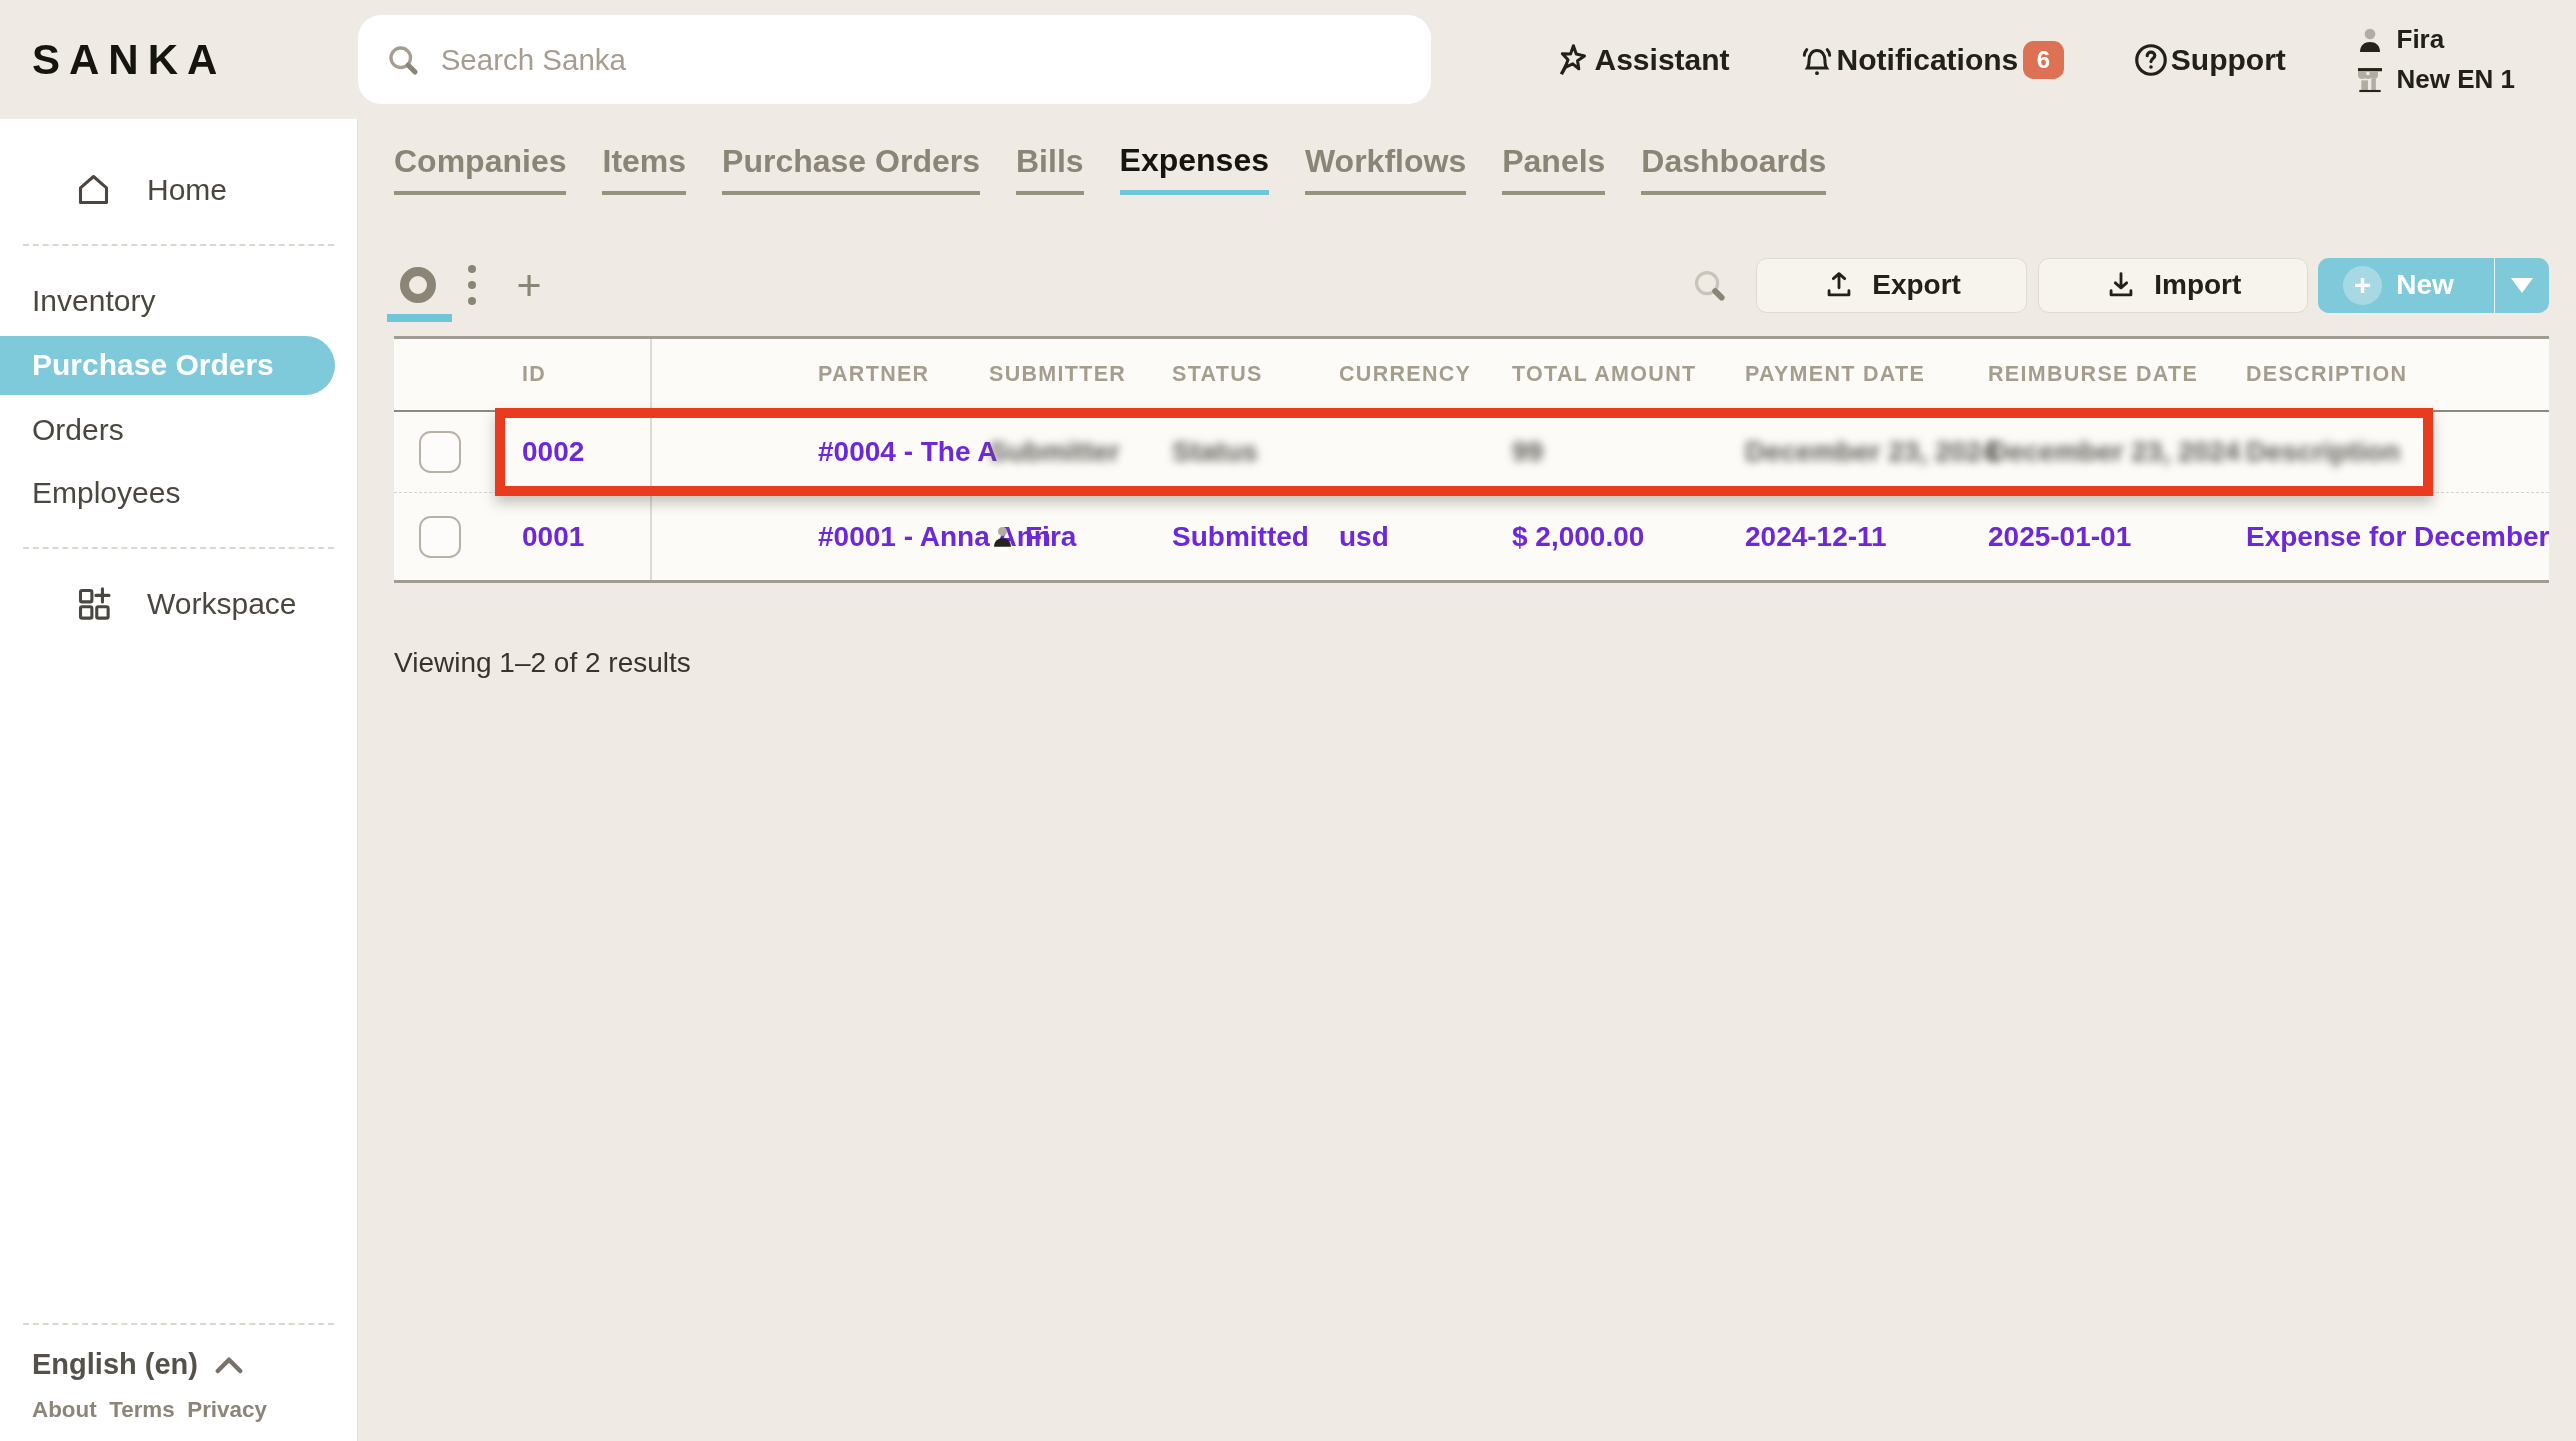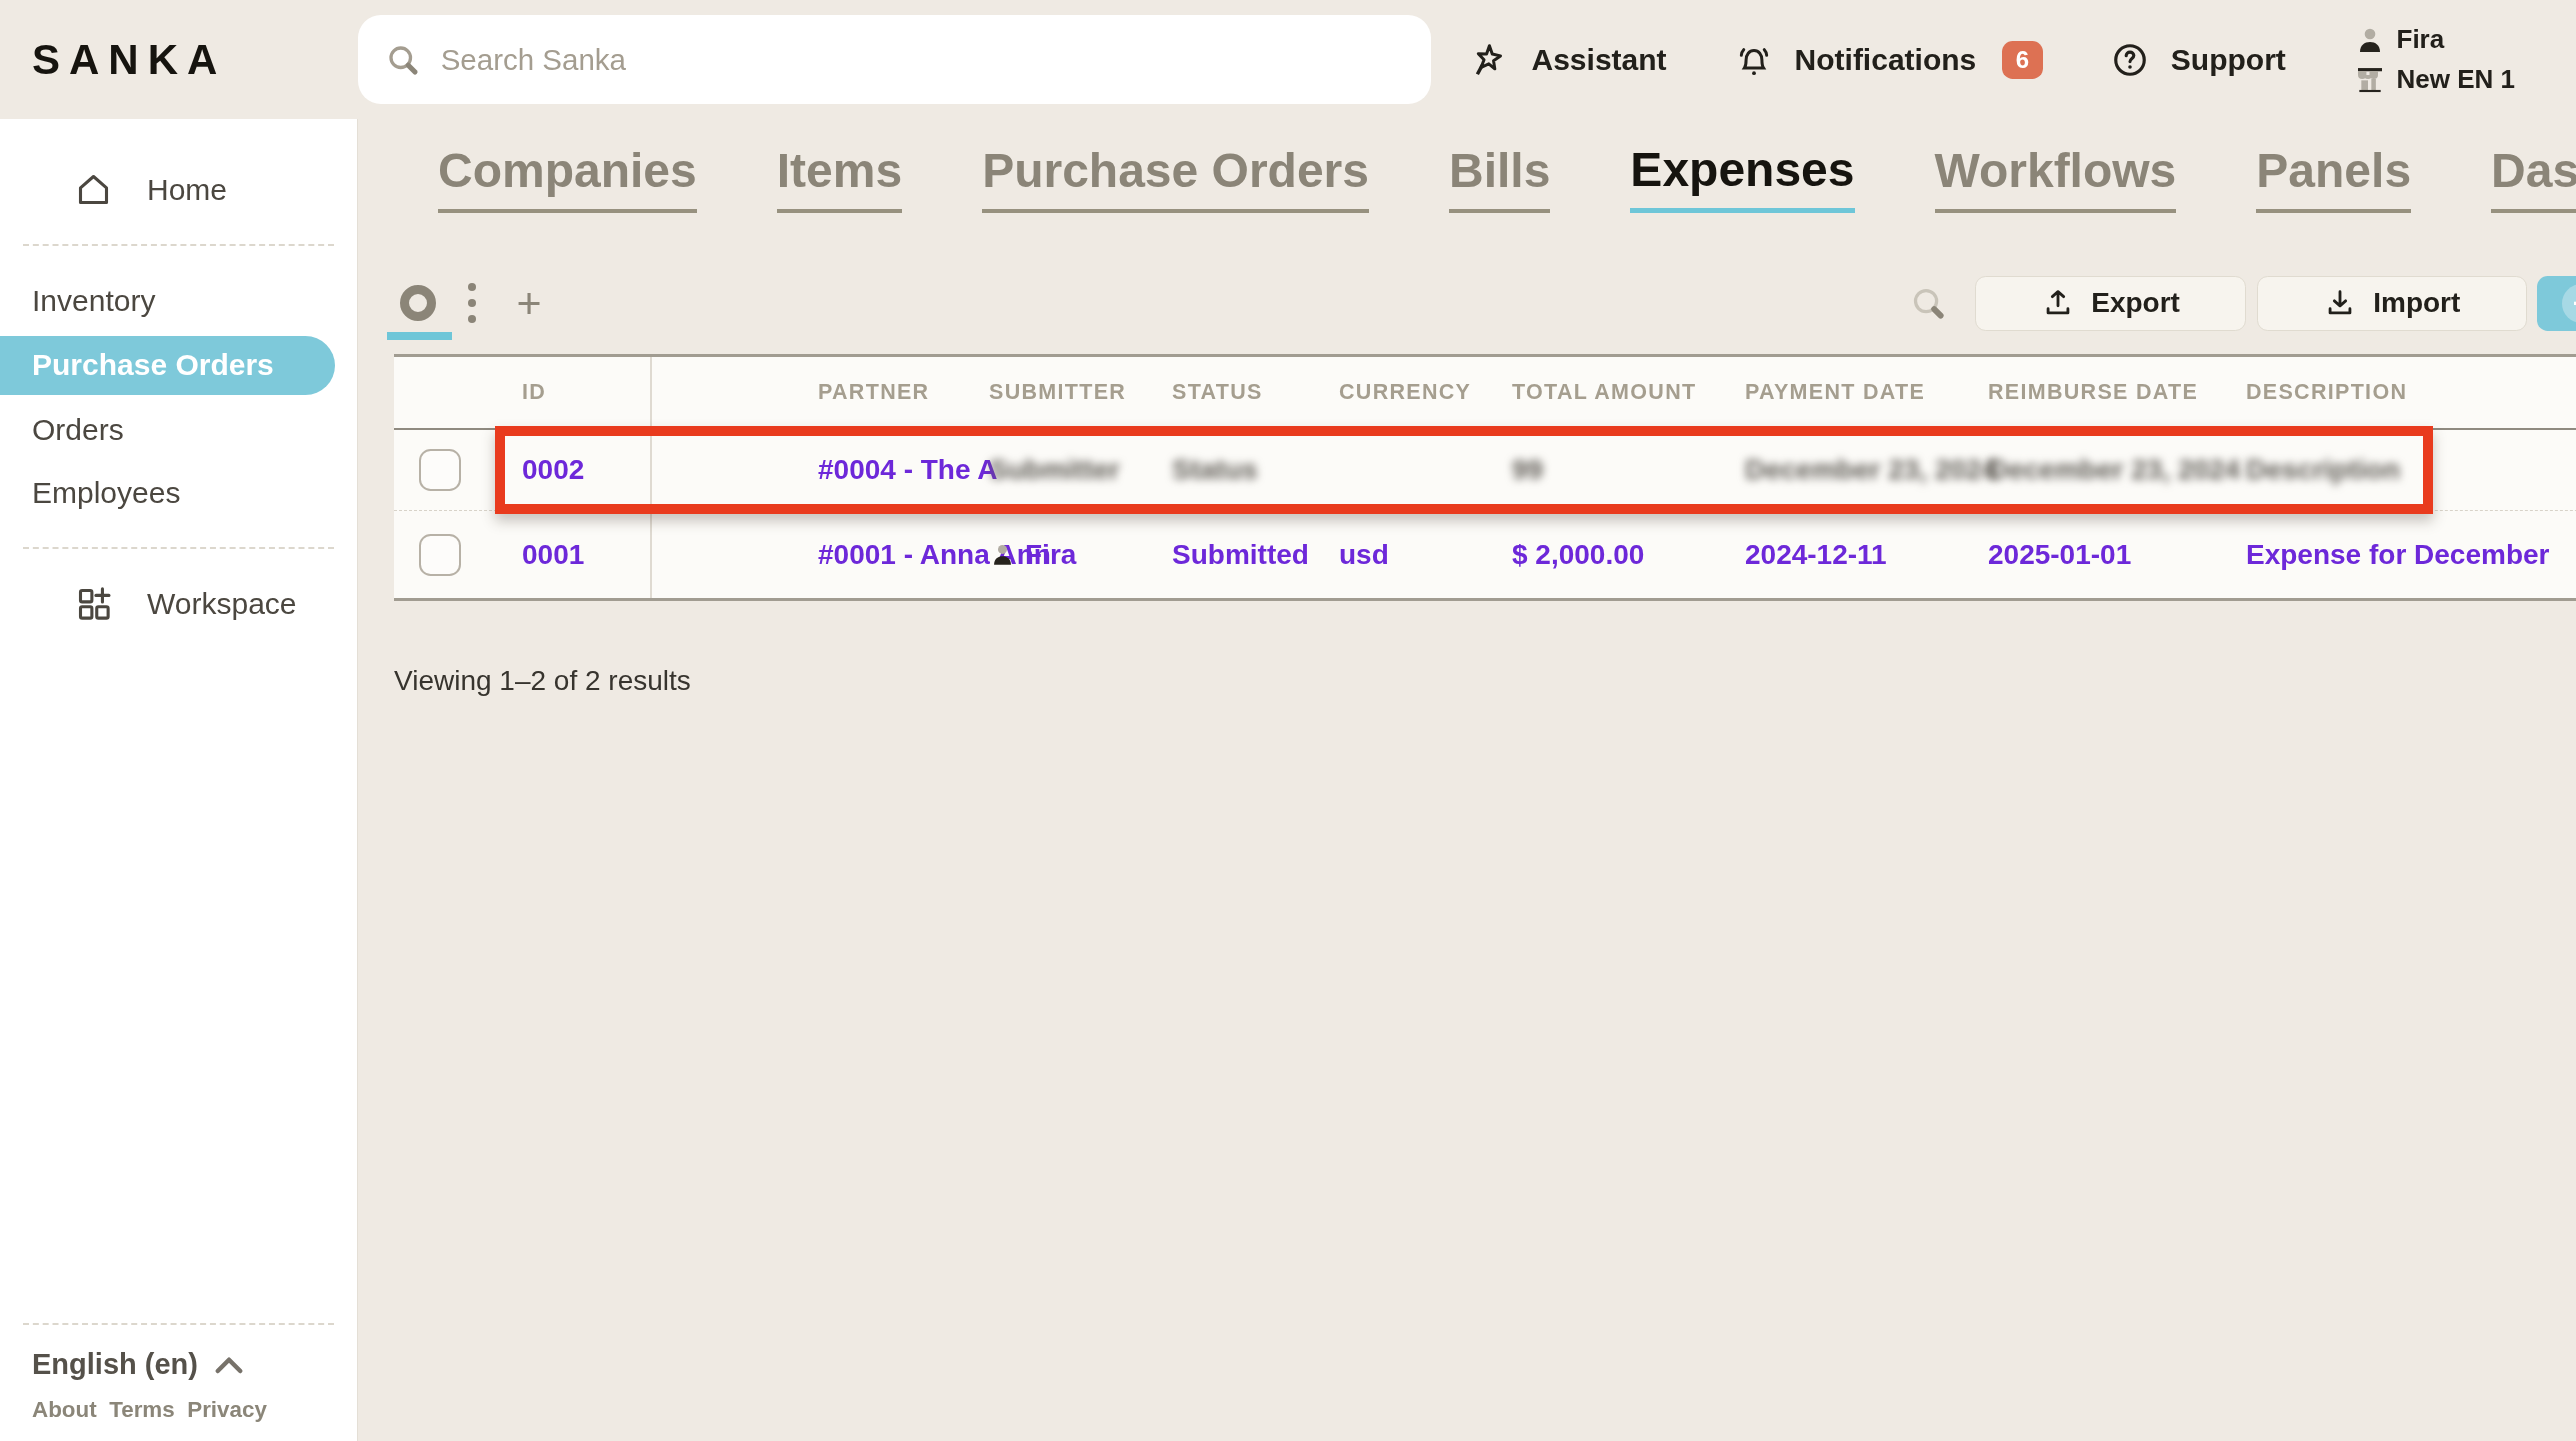--- a/index.html
+++ b/index.html
@@ -24,21 +24,21 @@
     display:flex; align-items:center; padding:0 27px; gap:19.7px;
   }
   .searchbar input {
     border:none; outline:none; font-size:29.5px; flex:1;
     font-family:"Liberation Sans", sans-serif; color:#3c3832; background:transparent;
   }
   .searchbar input::placeholder { color:#a49d90; }
   .topbar-right {
     margin-left:auto; display:flex; align-items:center; gap:68px; padding-right:61px;
   }
-  .tb-item { display:flex; align-items:center; gap:22px; font-size:30px; font-weight:700; color:#22201b; cursor:pointer; }
+  .tb-item { display:flex; align-items:center; gap:1px; font-size:30px; font-weight:700; color:#22201b; cursor:pointer; }
   .badge {
     min-width:41px; height:38px; border-radius:10.7px; background:#dd7153;
     color:#fff; font-size:24px; font-weight:700;
     display:flex; align-items:center; justify-content:center; padding:0 9px; margin-left:3.6px;
   }
   .user-block { display:flex; flex-direction:column; gap:7.2px; }
   .user-row { display:flex; align-items:center; gap:10.7px; font-size:26px; font-weight:700; color:#22201b; }
   
   .app-body { display:flex; height:1323px; }
   .sidebar {
@@ -62,22 +62,22 @@
   .lang-row {
     display:flex; align-items:center; gap:16px; padding-left:32px;
     font-size:29px; font-weight:600; color:#55514a; margin-bottom:16px; cursor:pointer;
   }
   .footer-links { display:flex; gap:12.5px; padding-left:32px; font-size:22.4px; font-weight:700; color:#8b8679; }
   .footer-links span { cursor:pointer; }
   
   .content { flex:1; padding:23px 57px 0 36px; position:relative; }
   .tabs { display:flex; gap:36px; align-items:flex-end; }
   .tab {
-    font-size:48px; font-weight:600; color:#8b8578;
-    padding-bottom:10.7px; border-bottom:4.5px solid #97917f; cursor:pointer; white-space:nowrap;margin-left:44px;
+    font-size:32px; font-weight:600; color:#8b8578;
+    padding-bottom:10.7px; border-bottom:4.5px solid #97917f; cursor:pointer; white-space:nowrap;
   }
   .tab.active { color:#16140f; font-weight:700; border-bottom:5.4px solid #6ec6d8; }
   
   .toolbar { margin-top:59px; display:flex; align-items:center; height:63px; }
   .view-controls { display:flex; align-items:center; gap:23px; }
   .view-circle { position:relative; width:47px; display:flex; justify-content:center; cursor:pointer; }
   .ring { width:36px; height:36px; border:9px solid #8b8578; border-radius:50%; }
   .view-underline { position:absolute; left:-7.2px; right:-10.7px; bottom:-19px; height:8px; background:#6ec6d8; z-index:3; }
   .kebab { display:flex; flex-direction:column; gap:8px; cursor:pointer; padding:0 3.6px; }
   .kebab i { width:8px; height:8px; background:#8b8578; border-radius:50%; }

